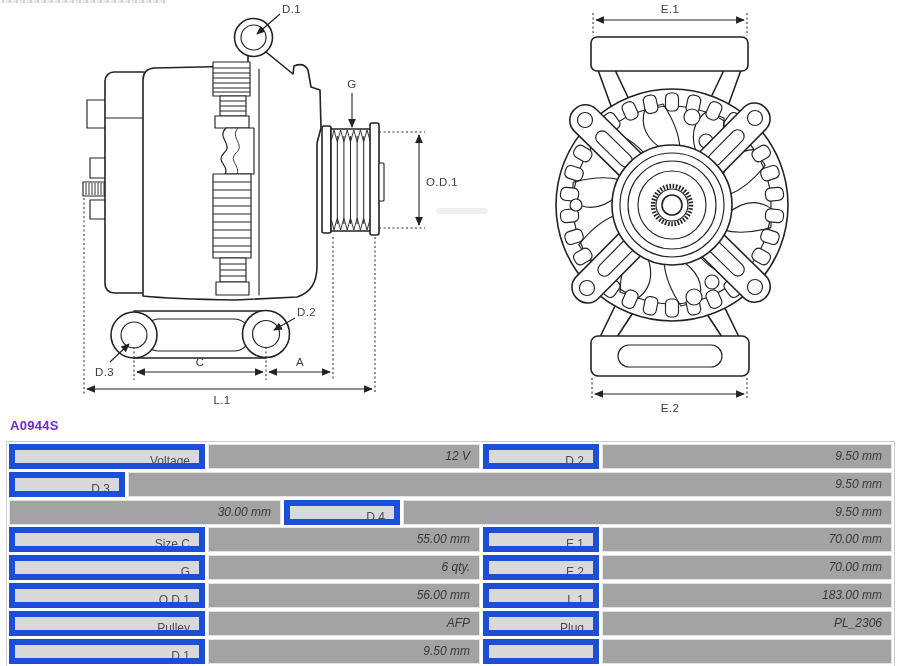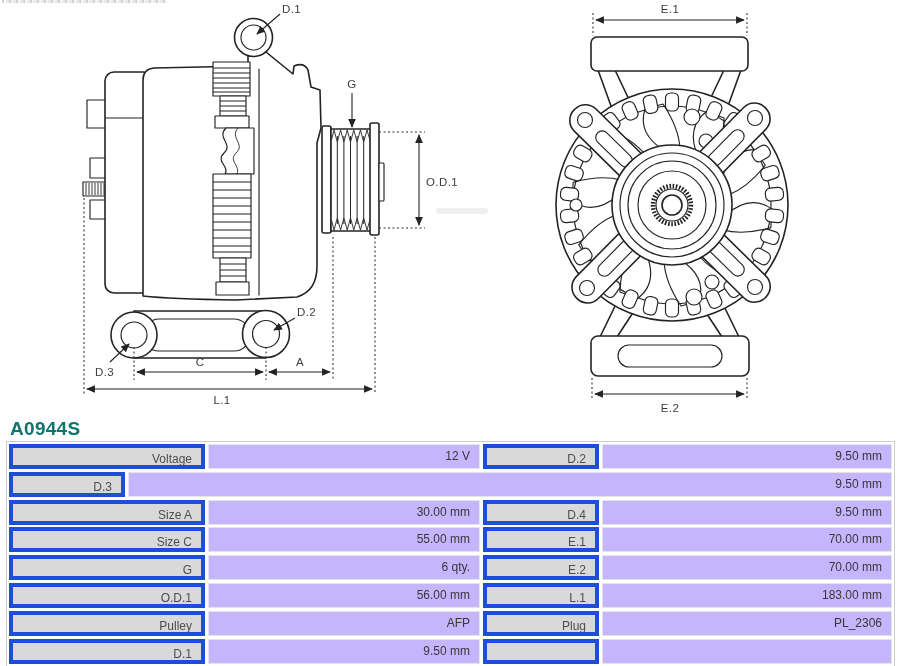--- a/index.html
+++ b/index.html
@@ -16,32 +16,32 @@
   .fw{fill:#ffffff;stroke:#232323;stroke-width:1.6;stroke-linejoin:round;}
   .thin{stroke-width:1.15;}
   .hair{stroke-width:.9;}
   .dot{fill:none;stroke:#2c2c2c;stroke-width:1.05;stroke-dasharray:2 2.5;}
   .dim{fill:none;stroke:#232323;stroke-width:1.1;}
   .lbl{font:11.5px "Liberation Sans",sans-serif;fill:#3d3d3d;letter-spacing:.4px;}
   .mid{text-anchor:middle;}
   .smudge{fill:#edeff1;stroke:none;}
 
   
-  .pn{position:absolute;left:10px;top:418px;font-size:19px;font-weight:700;
-    letter-spacing:.3px;color:#0f766e;}
+  .pn{position:absolute;left:10px;top:418px;font-size:13px;font-weight:700;
+    letter-spacing:.3px;color:#6d28d9;}
 
   
   .spec{position:absolute;left:6px;top:441px;width:889px;box-sizing:border-box;
     border:1px solid #cccccc;background:#fff;padding:2px;}
   .srow{display:flex;gap:3px;height:25px;margin-bottom:2.8px;font-size:12px;}
   .srow:last-child{margin-bottom:0;}
   .cell{box-sizing:border-box;line-height:23px;padding:0 9px;text-align:right;
     white-space:nowrap;overflow:hidden;}
-  .gcell{background:#d9d9d9;border:4px solid #1d4ed8;color:#4d4d4d;}
-  .wcell{background:#c4b5fd;border:1px solid #e4e4e4;color:#383838;}
+  .gcell{background:#d9d9d9;border:6px solid #1d4ed8;color:#4d4d4d;}
+  .wcell{background:#a3a3a3;border:1px solid #e4e4e4;color:#383838;font-style:italic;}
   .c1{width:196px;} .c2{width:272px;} .c3{width:116px;} .c4{flex:1;}
 </style>
 </head>
 <body>
 
 <div class="stage">
 
   <div class="artifact"></div>
 
   <svg class="diagram" width="900" height="434" viewBox="0 0 900 434">
@@ -300,21 +300,20 @@
       <div class="cell gcell c1">Voltage</div>
       <div class="cell wcell c2">12 V</div>
       <div class="cell gcell c3">D.2</div>
       <div class="cell wcell c4">9.50 mm</div>
     </div>
     <div class="srow">
       <div class="cell gcell c3">D.3</div>
       <div class="cell wcell c4">9.50 mm</div>
     </div>
     <div class="srow">
-      <div class="cell gcell c1">Size A</div>
       <div class="cell wcell c2">30.00 mm</div>
       <div class="cell gcell c3">D.4</div>
       <div class="cell wcell c4">9.50 mm</div>
     </div>
     <div class="srow">
       <div class="cell gcell c1">Size C</div>
       <div class="cell wcell c2">55.00 mm</div>
       <div class="cell gcell c3">E.1</div>
       <div class="cell wcell c4">70.00 mm</div>
     </div>

